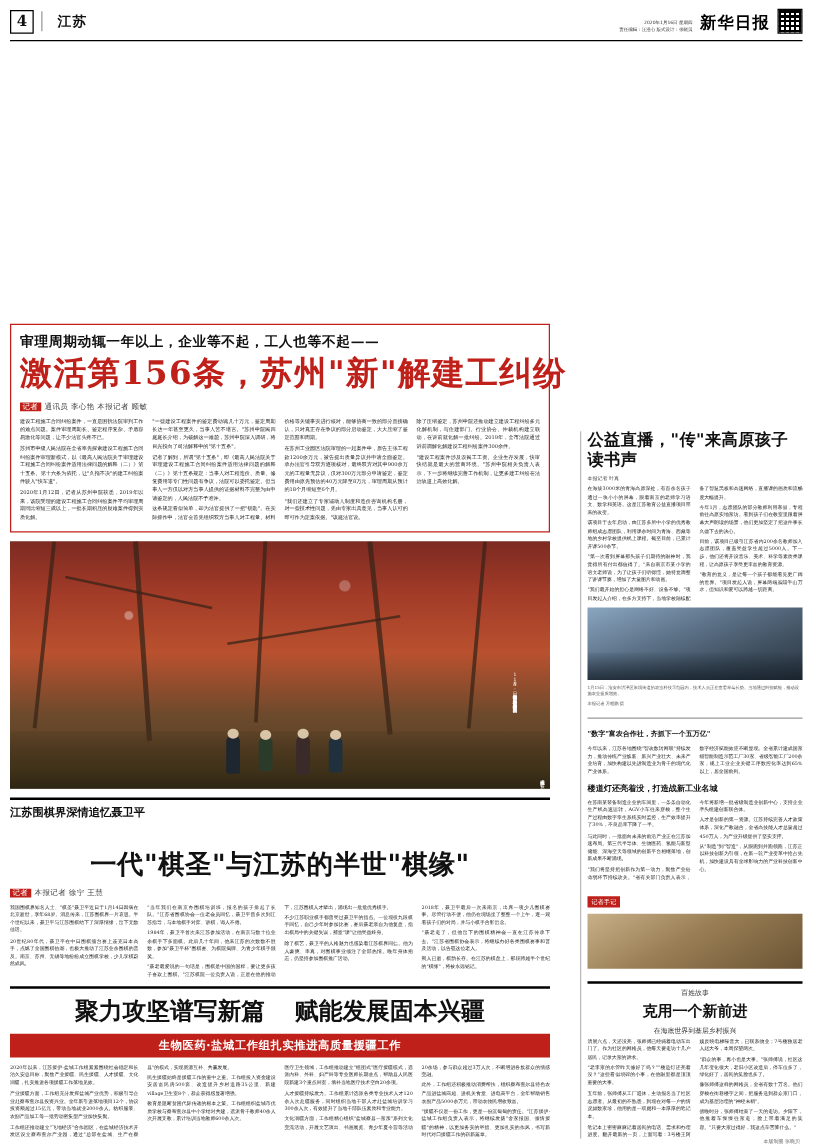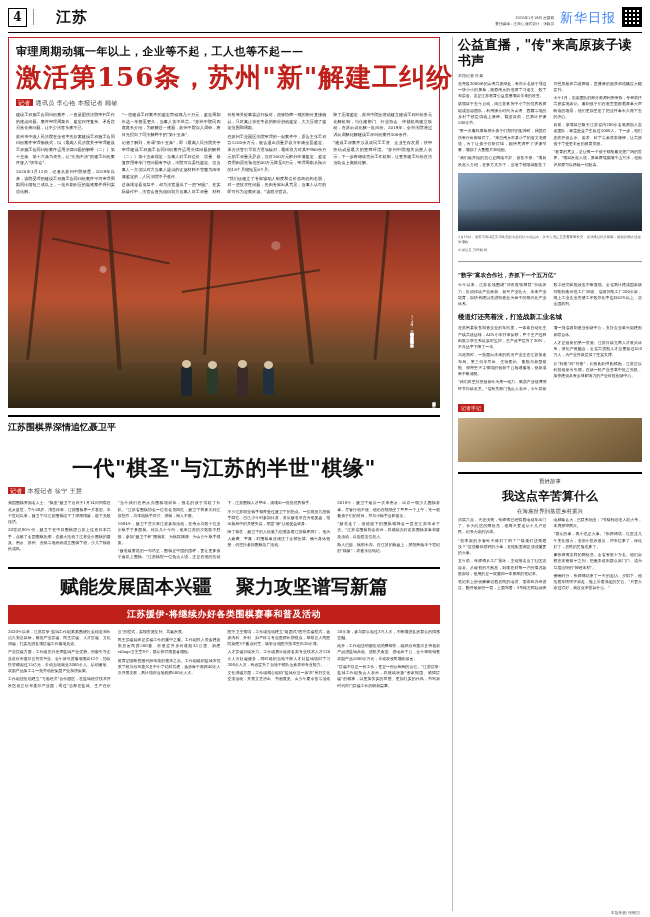--- a/index.html
+++ b/index.html
@@ -37,23 +37,23 @@
     height: 17px;
     border: 1px solid #000;
     font-size: 12px;
     font-weight: bold;
     display: flex;
     align-items: center;
     justify-content: center;
     font-family: "DejaVu Serif", "Liberation Serif", serif;
   }
   .section-name {
-    font-size: 15px;
-    font-weight: bold;
-    margin-left: 16px;
+    font-size: 11px;
+    font-weight: bold;
+    margin-left: 6px;
     letter-spacing: 1px;
   }
   .masthead-sep {
     flex: 0 0 auto;
     width: 1px;
     height: 16px;
     background: #999;
     margin: 0 6px;
   }
   .masthead-right {
@@ -64,22 +64,22 @@
   }
   .mast-meta {
     font-size: 3.6px;
     line-height: 1.5;
     color: #333;
     text-align: right;
   }
   .paper-logo {
     font-family: "DejaVu Serif", "Liberation Serif", serif;
     font-size: 13px;
-    font-weight: normal;
-    color: #3b82f6;
+    font-weight: bold;
+    color: #000000;
     letter-spacing: 1px;
     white-space: nowrap;
   }
   .qr {
     width: 18px;
     height: 18px;
     background:
       repeating-linear-gradient(90deg, #000 0 2px, #fff 2px 4px),
       repeating-linear-gradient(0deg, #000 0 2px, #fff 2px 4px);
     background-blend-mode: multiply;
@@ -89,22 +89,23 @@
     height: 1px;
     background: #000;
     margin: 2px 8px 0 8px;
   }
 
   
   .content {
     display: flex;
     padding: 4px 8px 6px 8px;
     box-sizing: border-box;
-    gap: 12px;
+    gap: 24px;
     height: 884px;
+    align-items: flex-end;
   }
   .col-left {
     width: 432px;
     display: flex;
     flex-direction: column;
   }
   .col-right {
     width: 194px;
     display: flex;
     flex-direction: column;
@@ -438,24 +439,24 @@
           <p>不少江苏职业棋手都曾受过聂卫平的指点。一位现役九段棋手回忆，自己少年时参加比赛，赛后聂老亲自为他复盘，指出棋局中的关键失误，那堂"课"让他受益终身。</p>
           <p>除了棋艺，聂卫平的人格魅力也感染着江苏棋界同仁。他为人豪爽、率真，对围棋事业倾注了全部热情。晚年身体抱恙，仍坚持参加围棋推广活动。</p>
           <p>2018年，聂卫平最后一次来南京，出席一项少儿围棋赛事。尽管行动不便，他仍在现场坐了整整一个上午，逐一观看孩子们的对局，并与小棋手合影留念。</p>
           <p>"聂老走了，但他留下的围棋精神会一直在江苏传承下去。"江苏省围棋协会表示，将继续办好各类围棋赛事和普及活动，以告慰这位老人。</p>
           <p>斯人已逝，棋韵长存。在江苏的棋盘上，那段跨越半个世纪的"棋缘"，将被永远铭记。</p>
         </div>
       </div>
 
       <div class="banner">
         <div class="banner-title">
+          <span>聚力攻坚谱写新篇</span>
           <span>赋能发展固本兴疆</span>
-          <span>聚力攻坚谱写新篇</span>
-        </div>
-        <div class="banner-sub">江苏援伊·将继续办好各类围棋赛事和普及活动</div>
+        </div>
+        <div class="banner-sub">生物医药·盐城工作组扎实推进高质量援疆工作</div>
         <div class="cols4 body-text small">
           <p>2020年以来，江苏援伊·盐城工作组紧紧围绕社会稳定和长治久安总目标，聚焦产业援疆、民生援疆、人才援疆、文化润疆，扎实推进各项援疆工作落地见效。</p>
           <p>产业援疆方面，工作组充分发挥盐城产业优势，积极引导企业赴察布查尔县投资兴业。全年新引进落地项目12个，协议投资额超过15亿元，带动当地就业2000余人。纺织服装、农副产品加工等一批劳动密集型产业加快集聚。</p>
           <p>工作组还推动建立"飞地经济"合作园区，在盐城经济技术开发区设立察布查尔产业园，通过"总部在盐城、生产在察县"的模式，实现资源互补、共赢发展。</p>
           <p>民生援疆始终是援疆工作的重中之重。工作组投入资金建设安居富民房500套、改造提升乡村道路35公里、新建village卫生室8个，群众获得感显著增强。</p>
           <p>教育是阻断贫困代际传递的根本之策。工作组组织盐城市优质学校与察布查尔县中小学结对共建，选派骨干教师40余人次开展支教，累计培训当地教师600余人次。</p>
           <p>医疗卫生领域，工作组推动建立"组团式"医疗援疆模式，选派内科、外科、妇产科等专业医师长期驻点，帮助县人民医院新建3个重点科室，填补当地医疗技术空白20余项。</p>
           <p>人才援疆持续发力。工作组累计选派各类专业技术人才120余人次赴疆服务，同时组织当地干部人才赴盐城培训学习300余人次，有效提升了当地干部队伍素质和专业能力。</p>
           <p>文化润疆方面，工作组精心组织"盐城察县一家亲"系列文化交流活动，开展文艺演出、书画展览、青少年夏令营等活动20余场，参与群众超过3万人次，不断增进各族群众的情感交融。</p>
           <p>此外，工作组还积极推动消费帮扶，组织察布查尔县特色农产品进盐城商超、进机关食堂、进电商平台，全年帮助销售农副产品5000余万元，带动农牧民增收致富。</p>
@@ -504,21 +505,21 @@
           <span class="r-badge">记者手记</span>
         </div>
       </div>
 
       <div class="r-photo2"></div>
 
       <div class="r-rule-thick"></div>
 
       <div>
         <div class="r-kicker-center">百姓故事</div>
-        <div class="r-title-center">我这点辛苦算什么</div>
+        <div class="r-title-center">克用一个新前进</div>
         <div class="r-kicker-center">在海底世界到基层乡村振兴</div>
         <div class="cols2 body-text small">
           <p>清晨六点，天还没亮，张师傅已经骑着电动车出门了。作为社区的网格员，他每天要走访十几户居民，记录大家的诉求。</p>
           <p>"老李家的水管昨天修好了吗？""楼道灯还亮着没？"这些看似琐碎的小事，在他眼里都是顶顶重要的大事。</p>
           <p>五年前，张师傅从工厂退休，主动报名当了社区志愿者。从最初的不熟悉，到现在对每一户的情况如数家珍，他用的是一双腿和一本厚厚的笔记本。</p>
           <p>笔记本上密密麻麻记着居民的电话、需求和办理进度。翻开最新的一页，上面写着：3号楼王阿姨反映电梯噪音大，已联系物业；7号楼独居老人赵大爷，本周探望两次。</p>
           <p>"群众的事，再小也是大事。"张师傅说，社区这几年变化很大，老旧小区改造后，停车位多了，绿化好了，居民的笑脸也多了。</p>
           <p>像张师傅这样的网格员，全省有数十万名。他们穿梭在街巷楼宇之间，把服务送到群众家门口，成为基层治理的"神经末梢"。</p>
           <p>傍晚时分，张师傅结束了一天的走访。夕阳下，他推着车慢慢往家走，脸上带着满足的笑容。"只要大家过得好，我这点辛苦算什么。"</p>
         </div>

